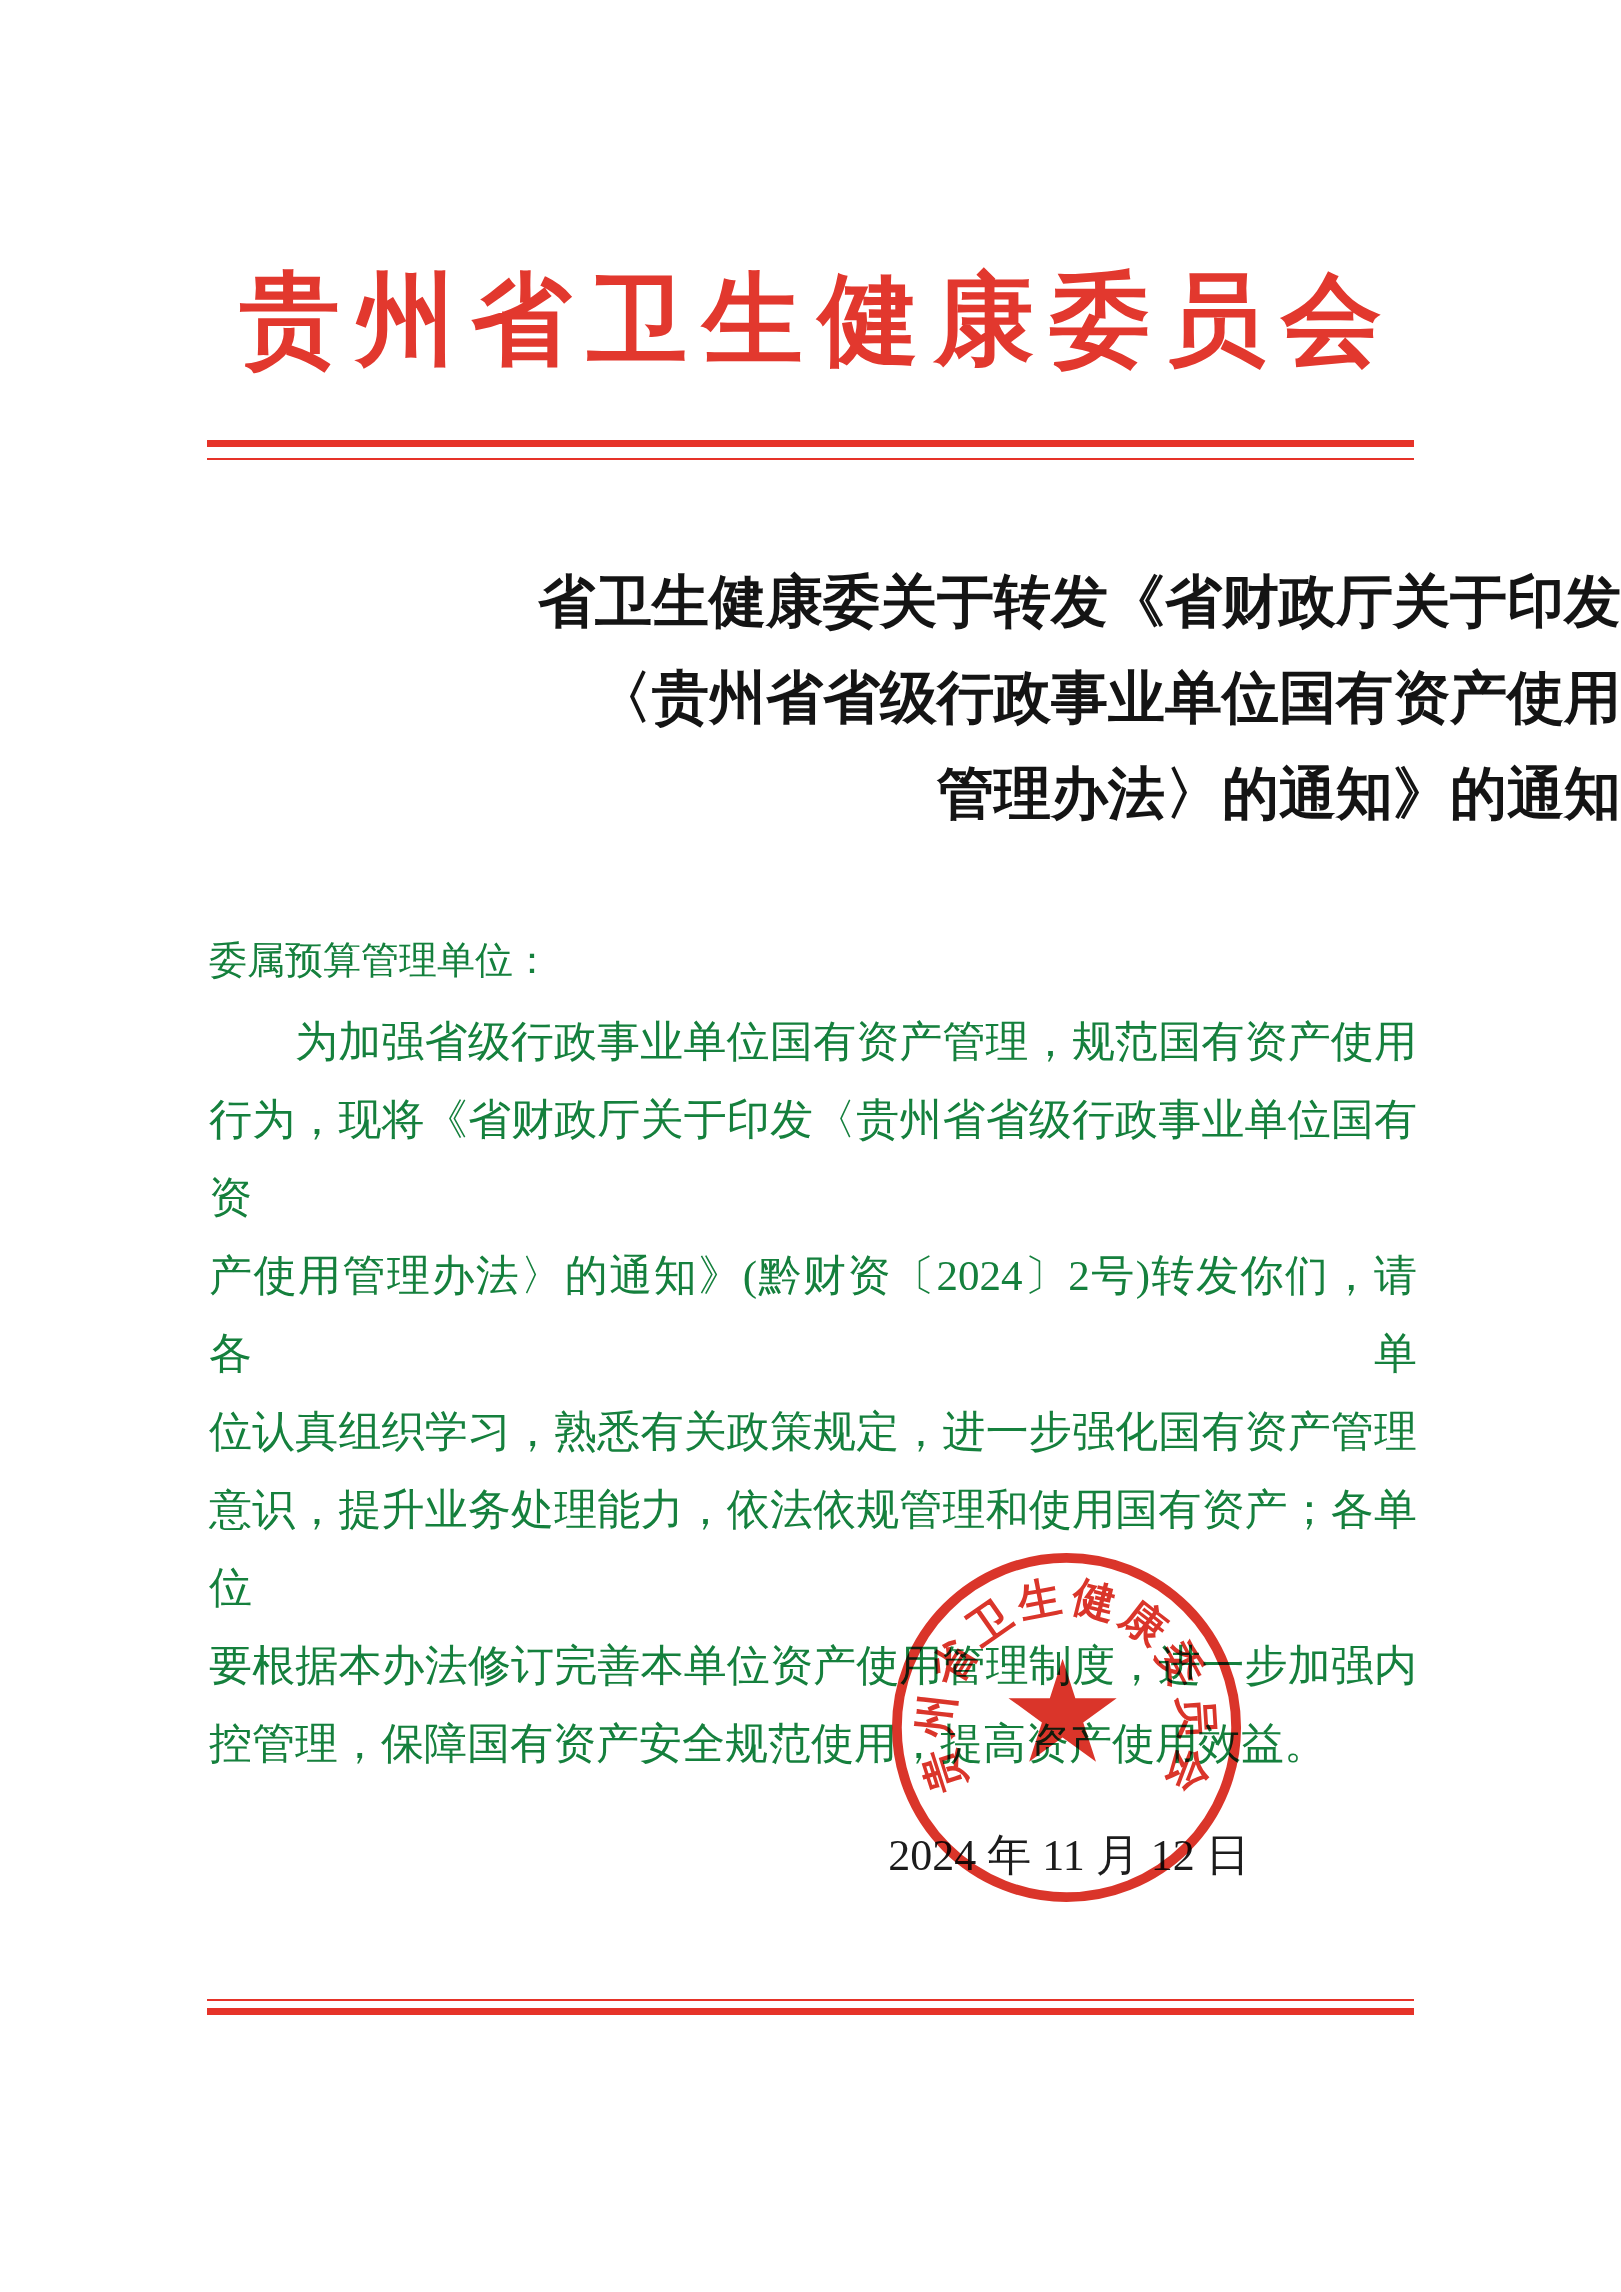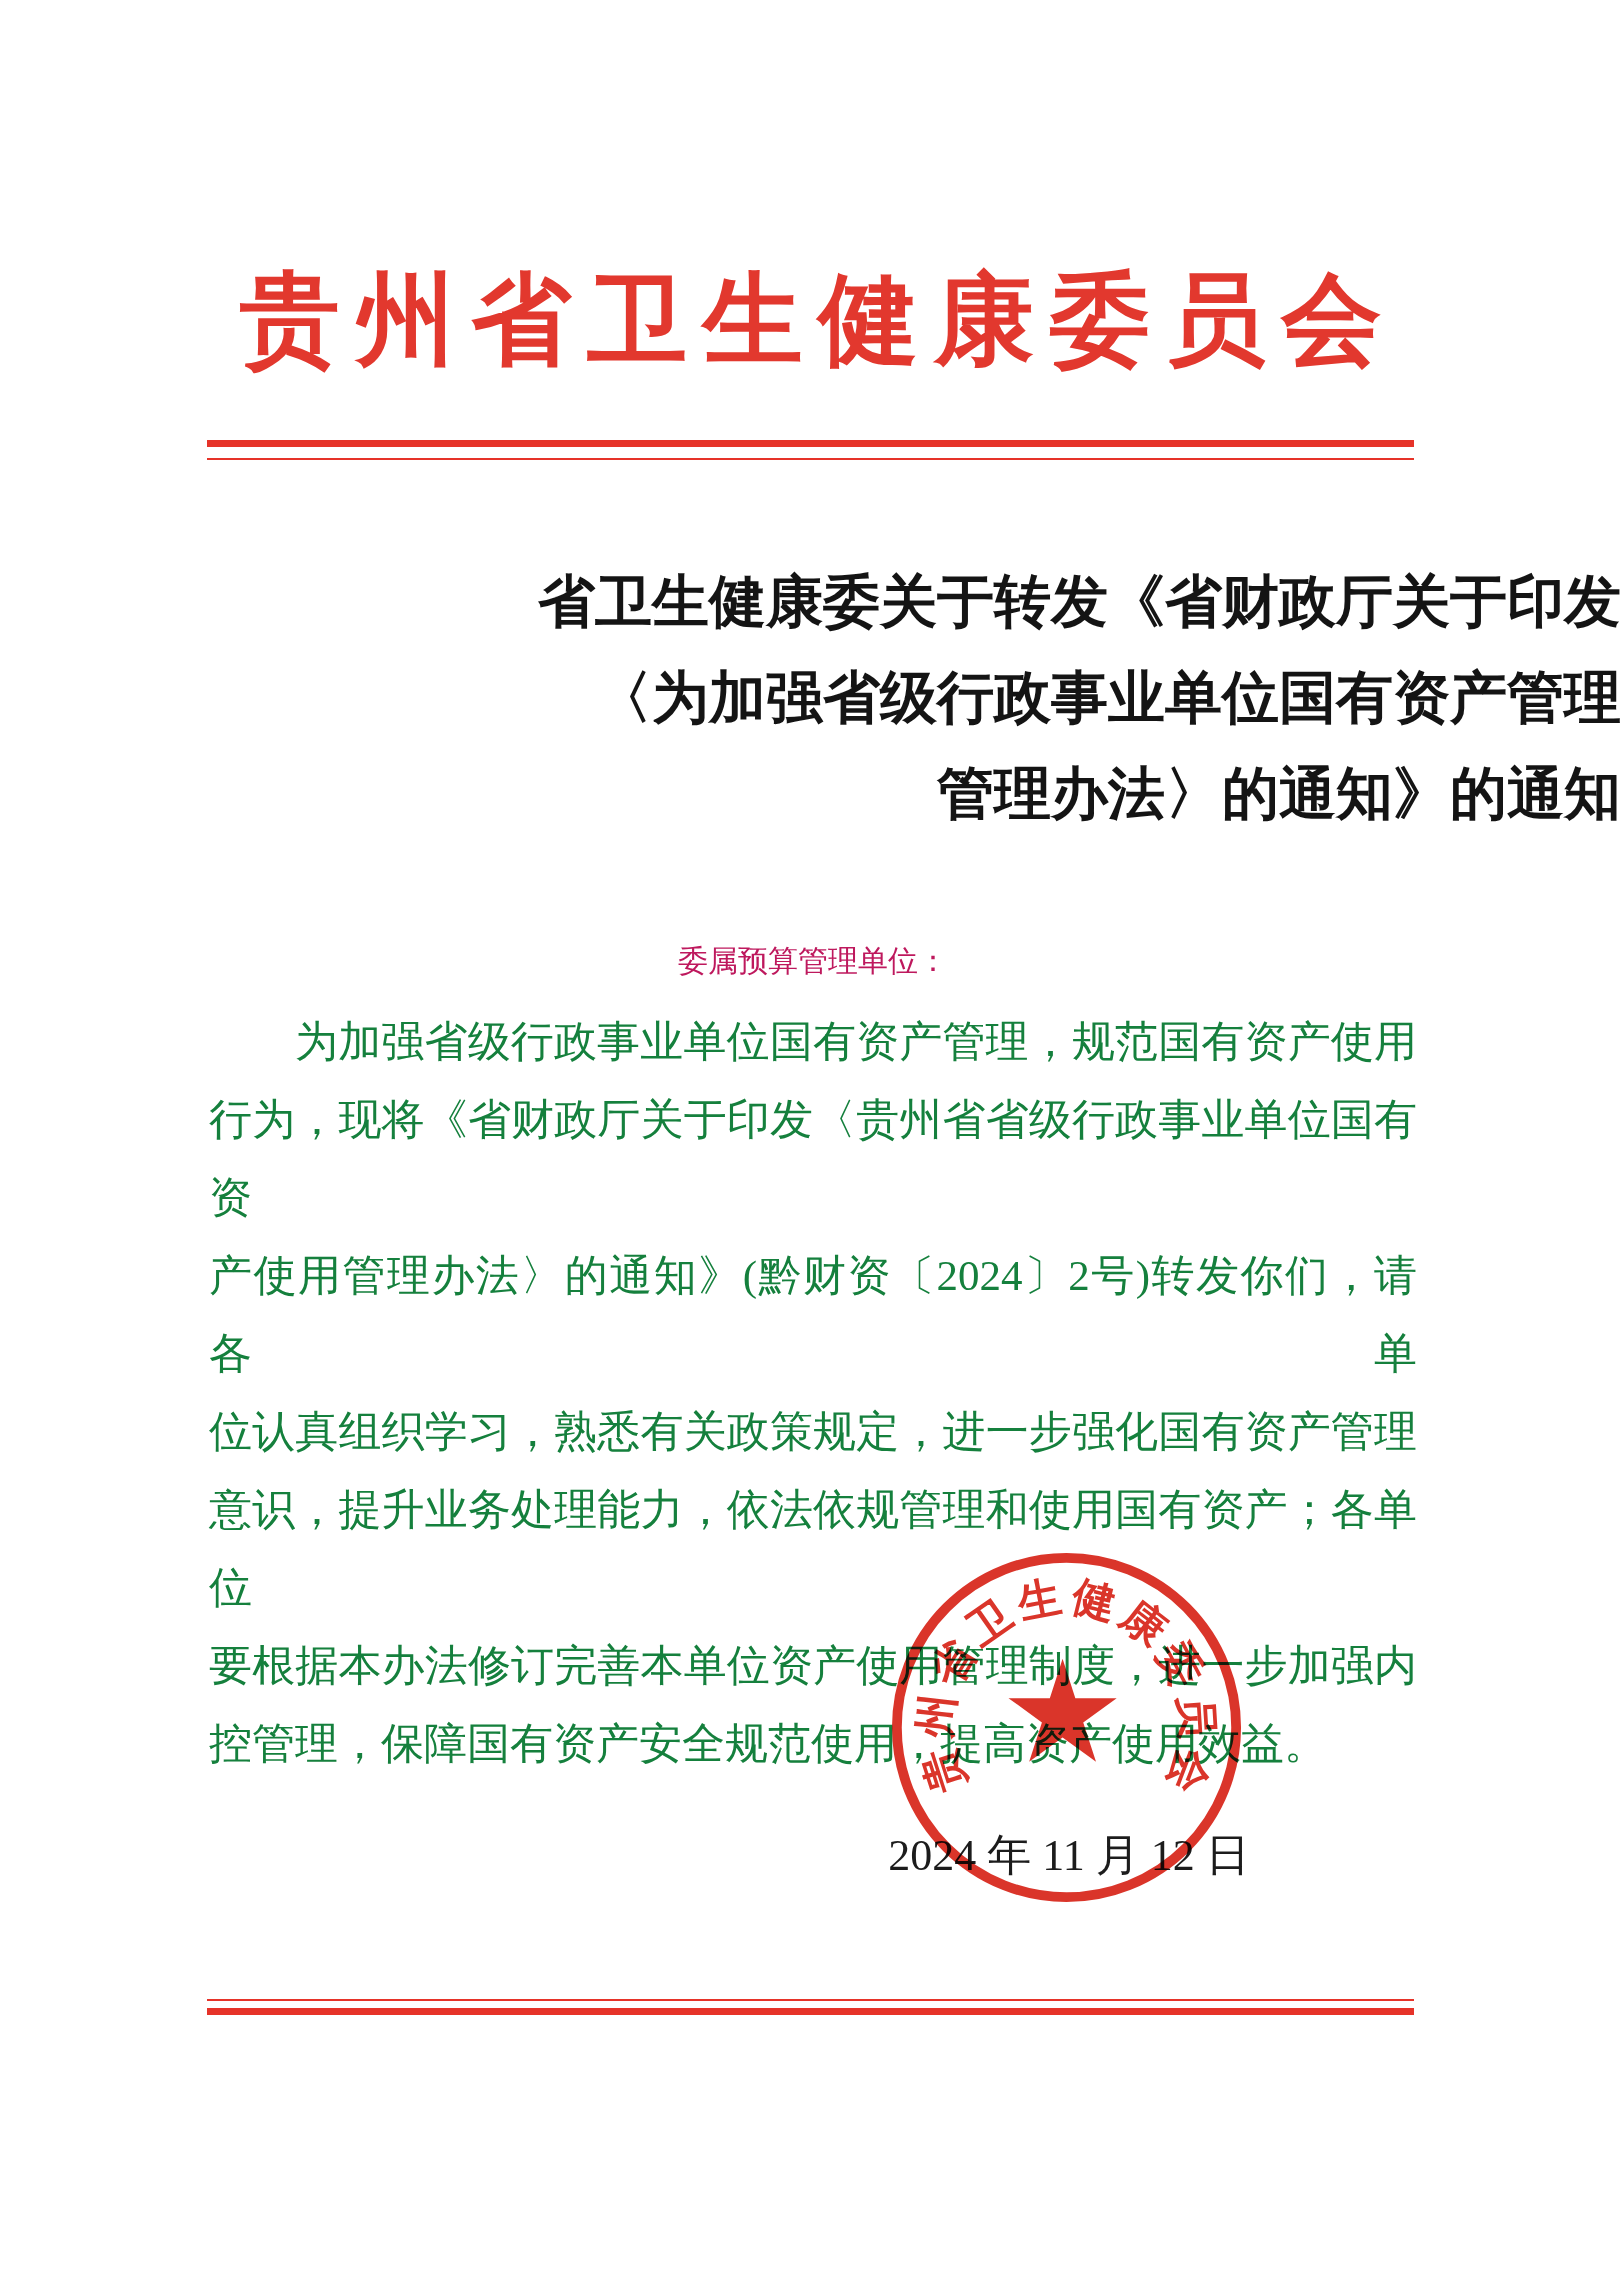--- a/index.html
+++ b/index.html
@@ -54,24 +54,23 @@
     font-weight: bold;
     line-height: 96px;
   }
 
   
   .salutation {
     position: absolute;
     top: 933px;
     left: 209px;
     width: 1208px;
-    color: #be185d;
-    font-size: 30px;
+    color: #15803d;
+    font-size: 38px;
     line-height: 55px;
-    text-align: center;
   }
   .paragraph {
     position: absolute;
     top: 1003px;
     left: 209px;
     width: 1208px;
     color: #15803d;
     font-size: 43px;
   }
   .para-line {
@@ -122,21 +121,21 @@
 
 <div class="page">
 
   <div class="org-title">贵州省卫生健康委员会</div>
 
   <div class="rule rule-header-thick"></div>
   <div class="rule rule-header-thin"></div>
 
   <div class="doc-title">
     <div>省卫生健康委关于转发《省财政厅关于印发</div>
-    <div>〈为加强省级行政事业单位国有资产管理</div>
+    <div>〈贵州省省级行政事业单位国有资产使用</div>
     <div>管理办法〉的通知》的通知</div>
   </div>
 
   <div class="salutation">委属预算管理单位：</div>
 
   <div class="paragraph">
       <div class="para-line">为加强省级行政事业单位国有资产管理，规范国有资产使用</div>
       <div class="para-line">行为，现将《省财政厅关于印发〈贵州省省级行政事业单位国有资</div>
       <div class="para-line">产使用管理办法〉的通知》(黔财资〔2024〕2号)转发你们，请各单</div>
       <div class="para-line">位认真组织学习，熟悉有关政策规定，进一步强化国有资产管理</div>

